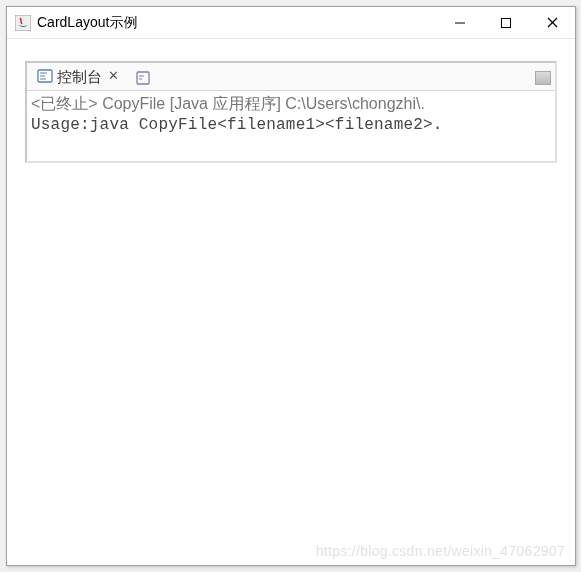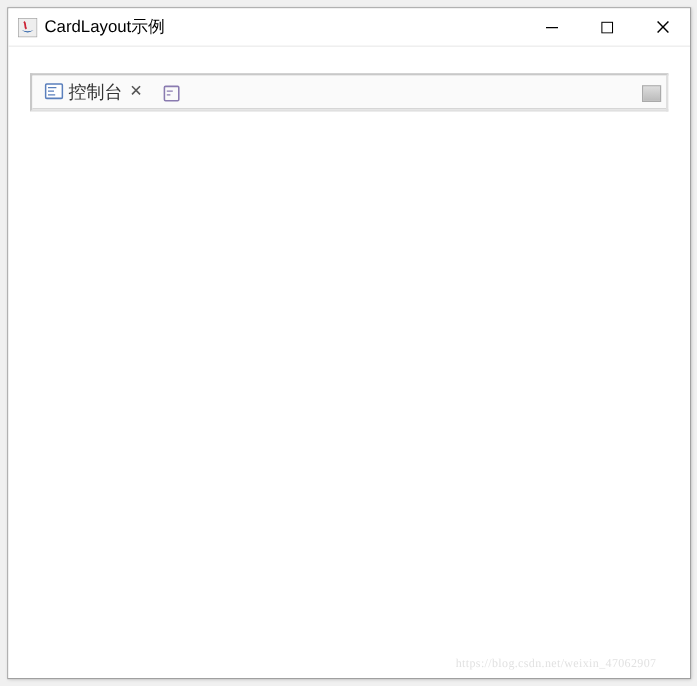--- a/index.html
+++ b/index.html
@@ -108,25 +108,25 @@
   }
   .status-line { color: #777; }
   .mono-line {
     font-family: Consolas, "Courier New", monospace;
     color: #444;
     font-size: 16px;
     letter-spacing: 0.2px;
   }
   .watermark {
     position: absolute;
-    right: 28px;
+    right: 10px;
     bottom: 6px;
-    font-size: 10px;
+    font-size: 14px;
     color: rgba(170,170,170,0.35);
-    font-family: Liberation Serif, serif;
+    font-family: Liberation Sans, sans-serif;
     letter-spacing: 0.3px;
     pointer-events: none;
   }
 </style>
 </head>
 <body>
 
 <div class="window">
 
   <div class="titlebar">
@@ -184,19 +184,23 @@
               <rect x="2" y="2" width="12" height="12" rx="1" fill="none" stroke="#8a7bb0" stroke-width="1.3"></rect>
               <line x1="4" y1="6" x2="9" y2="6" stroke="#8a7bb0" stroke-width="1"></line>
               <line x1="4" y1="9" x2="7" y2="9" stroke="#8a7bb0" stroke-width="1"></line>
             </svg>
           </span>
         </div>
 
         <div class="tabs-right"></div>
       </div>
 
+      <div class="output">
+        <div class="status-line">&lt;已终止&gt; CopyFile [Java 应用程序] C:\Users\chongzhi\.</div>
+        <div class="mono-line">Usage:java CopyFile&lt;filename1&gt;&lt;filename2&gt;.</div>
+      </div>
 
     </div>
 
     <div class="watermark">https://blog.csdn.net/weixin_47062907</div>
   </div>
 
 </div>
 
 </body></html>

